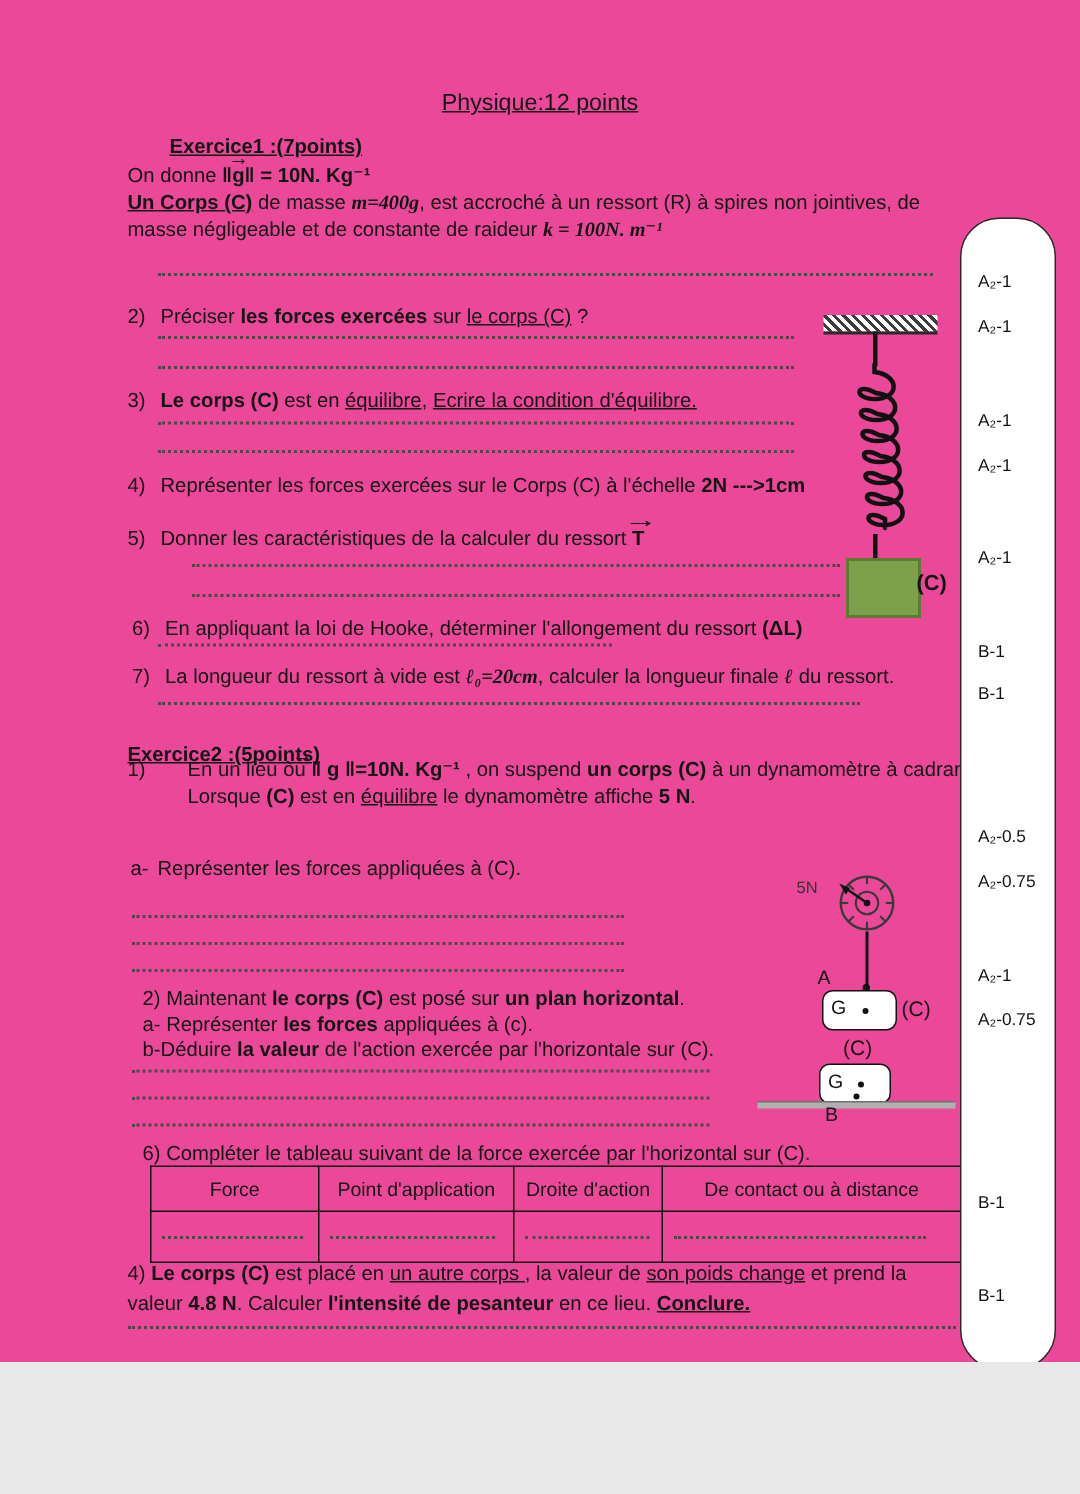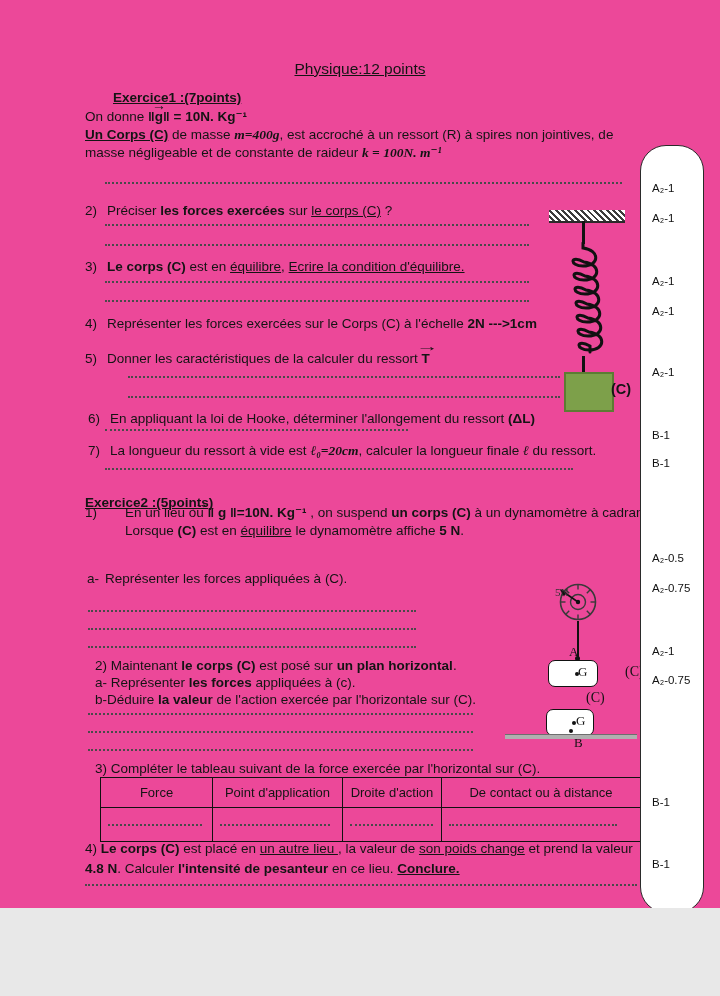--- a/index.html
+++ b/index.html
@@ -3,21 +3,21 @@
 <meta charset="utf-8">
 <style>
   html,body{margin:0;padding:0;background:#e8e8e8;}
   .page{position:relative;width:720px;height:908px;background:#ec4899;overflow:hidden;
         font-family:"Liberation Sans","DejaVu Sans",sans-serif;font-size:13.5px;color:#141414;}
   .abs{position:absolute;}
   .b{font-weight:bold;}
   .u{text-decoration:underline;}
   .bu{font-weight:bold;text-decoration:underline;}
   .math{font-family:"Liberation Serif","DejaVu Serif",serif;font-weight:bold;font-style:italic;}
-  .ser{font-family:Liberation Serif, serif;margin-left:24px;}
+  .ser{font-family:Liberation Sans, sans-serif;}
   .line{line-height:17px;white-space:nowrap;}
   .blk{line-height:18px;}
   .num{display:inline-block;min-width:22px;}
   .numsm{display:inline-block;min-width:18px;}
   .dots{position:absolute;height:0;border-bottom:2px dotted #4a4a4a;}
   .vec{position:relative;font-weight:bold;}
   .vec .ar{position:absolute;left:0;top:-12px;font-size:14px;font-weight:bold;}
   .title-wrap{position:absolute;left:0;top:60px;width:720px;text-align:center;}
   .title-wrap span{font-size:15.5px;text-decoration:underline;}
   .panel{position:absolute;left:640px;top:145px;width:62px;height:766px;border:1.6px solid #2a2a2a;border-radius:26px;background:#fff;}
@@ -127,21 +127,21 @@
   <div class="abs line" style="left:95px;top:674px;">
     <span>a- Représenter </span><span class="b">les forces</span><span> appliquées à (c).</span>
   </div>
   <div class="abs line" style="left:95px;top:691px;">
     <span>b-Déduire </span><span class="b">la valeur</span><span> de l'action exercée par l'horizontale sur (C).</span>
   </div>
   <div class="dots" style="left:88px;top:713px;width:385px;"></div>
   <div class="dots" style="left:88px;top:731px;width:385px;"></div>
   <div class="dots" style="left:88px;top:749px;width:385px;"></div>
 
-  <div class="abs line" style="left:95px;top:760px;">3) Compléter le tableau suivant de la force exercée par l'horizontal sur (C).</div>
+  <div class="abs line" style="left:95px;top:760px;">6) Compléter le tableau suivant de la force exercée par l'horizontal sur (C).</div>
 
   <table class="ftab">
     <colgroup>
         <col style="width:112px">
         <col style="width:130px">
         <col style="width:99px">
         <col style="width:199px">
       </colgroup>
     <tbody>
         <tr>
@@ -161,21 +161,21 @@
             <span class="cell-dots"></span>
           </td>
       <td>
             <span class="cell-dots"></span>
           </td>
     </tr>
   </tbody>
     </table>
 
   <div class="abs blk" style="left:85px;top:839px;width:550px;white-space:normal;line-height:20px;">
-    <span>4) </span><span class="b">Le corps (C)</span><span> est placé en </span><span class="u">un autre lieu </span><span>, la valeur de </span><span class="u">son poids change</span><span> et prend la valeur </span><span class="b">4.8 N</span><span>. Calculer </span><span class="b">l'intensité de pesanteur</span><span> en ce lieu. </span><span class="bu">Conclure.</span>
+    <span>4) </span><span class="b">Le corps (C)</span><span> est placé en </span><span class="u">un autre corps </span><span>, la valeur de </span><span class="u">son poids change</span><span> et prend la valeur </span><span class="b">4.8 N</span><span>. Calculer </span><span class="b">l'intensité de pesanteur</span><span> en ce lieu. </span><span class="bu">Conclure.</span>
   </div>
   <div class="dots" style="left:85px;top:884px;width:552px;"></div>
 
   <svg class="abs" style="left:528px;top:580px;" width="84" height="46" viewBox="0 0 84 46">
     <circle cx="50" cy="22" r="17.5" fill="none" stroke="#3a3a3a" stroke-width="1.6"></circle>
     <circle cx="50" cy="22" r="7.5" fill="none" stroke="#3a3a3a" stroke-width="1.4"></circle>
     <circle cx="50" cy="22" r="2.2" fill="#111"></circle>
     <g stroke="#3a3a3a" stroke-width="1.4">
       <line x1="67.5" y1="22" x2="62.5" y2="22"></line>
       <line x1="62.4" y1="9.6" x2="58.8" y2="13.2"></line>

